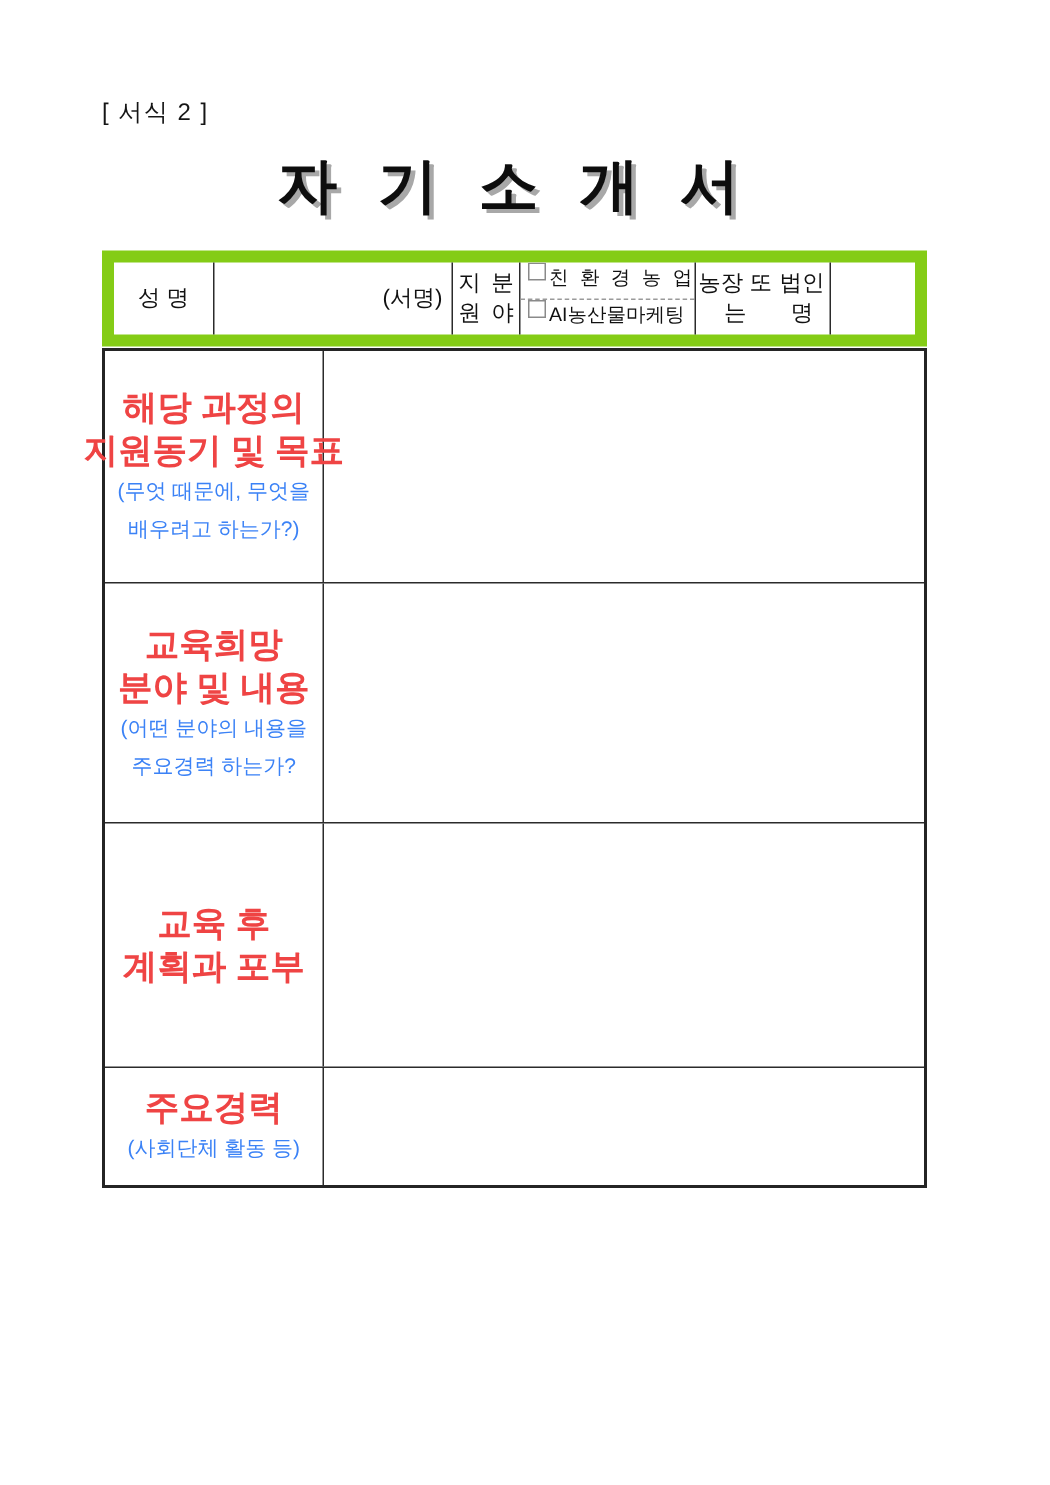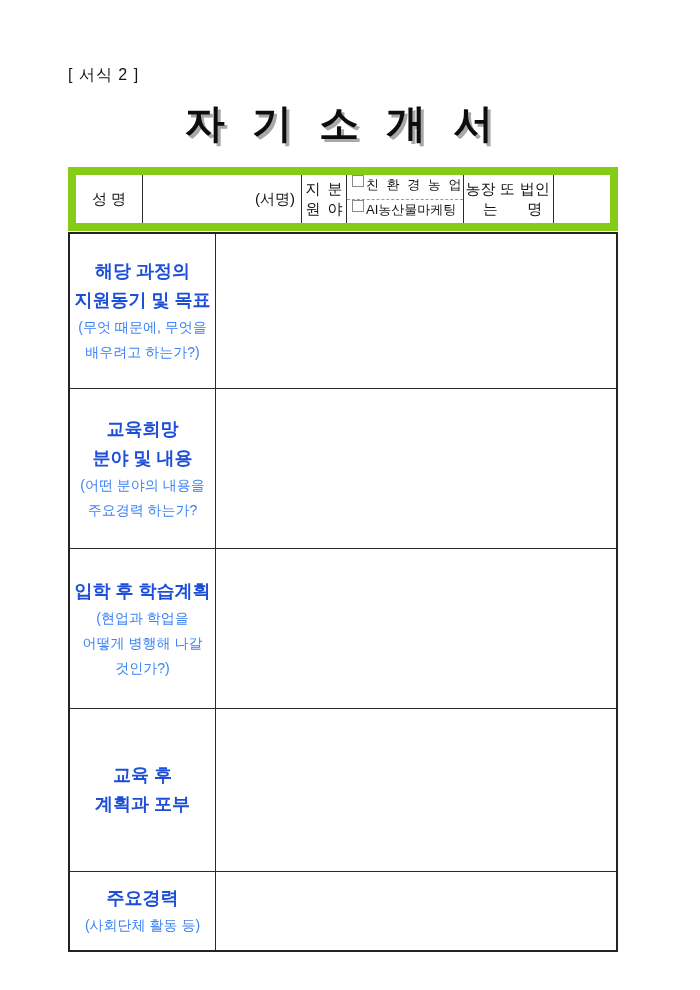--- a/index.html
+++ b/index.html
@@ -64,21 +64,21 @@
   .mrow:first-child{border-top:none;}
   .label-cell{
     width:146px;flex:0 0 146px;
     border-right:1px solid #2b2b2b;
     display:flex;flex-direction:column;align-items:center;justify-content:center;
     text-align:center;
     box-sizing:border-box;
     padding:4px 2px;
   }
   .content-cell{flex:1;}
-  .row-title{font-size:18px;font-weight:700;line-height:29px;color:#1d4ed8;white-space:nowrap;}
+  .row-title{font-size:23px;font-weight:700;line-height:29px;color:#ef4444;white-space:nowrap;}
   .row-note{font-size:14px;line-height:25px;color:#3b82f6;white-space:nowrap;}
   .h1{height:154px;}.h2{height:159px;}.h3{height:159px;}.h4{height:162px;}.h5{height:78px;}
 </style>
 </head>
 <body>
 
 <div class="sheet">
 
   <div class="form-tag">[ 서식 2 ]</div>
 
@@ -133,33 +133,20 @@
           <div>분야 및 내용</div>
         </div>
         <div class="row-note">
           <div>(어떤 분야의 내용을</div>
           <div>주요경력 하는가?</div>
         </div>
       </div>
       <div class="content-cell"></div>
     </div>
 
-    <div class="mrow h3">
-      <div class="label-cell">
-        <div class="row-title">
-          <div>입학 후 학습계획</div>
-        </div>
-        <div class="row-note">
-          <div>(현업과 학업을</div>
-          <div>어떻게 병행해 나갈</div>
-          <div>것인가?)</div>
-        </div>
-      </div>
-      <div class="content-cell"></div>
-    </div>
 
     <div class="mrow h4">
       <div class="label-cell">
         <div class="row-title">
           <div>교육 후</div>
           <div>계획과 포부</div>
         </div>
       </div>
       <div class="content-cell"></div>
     </div>

